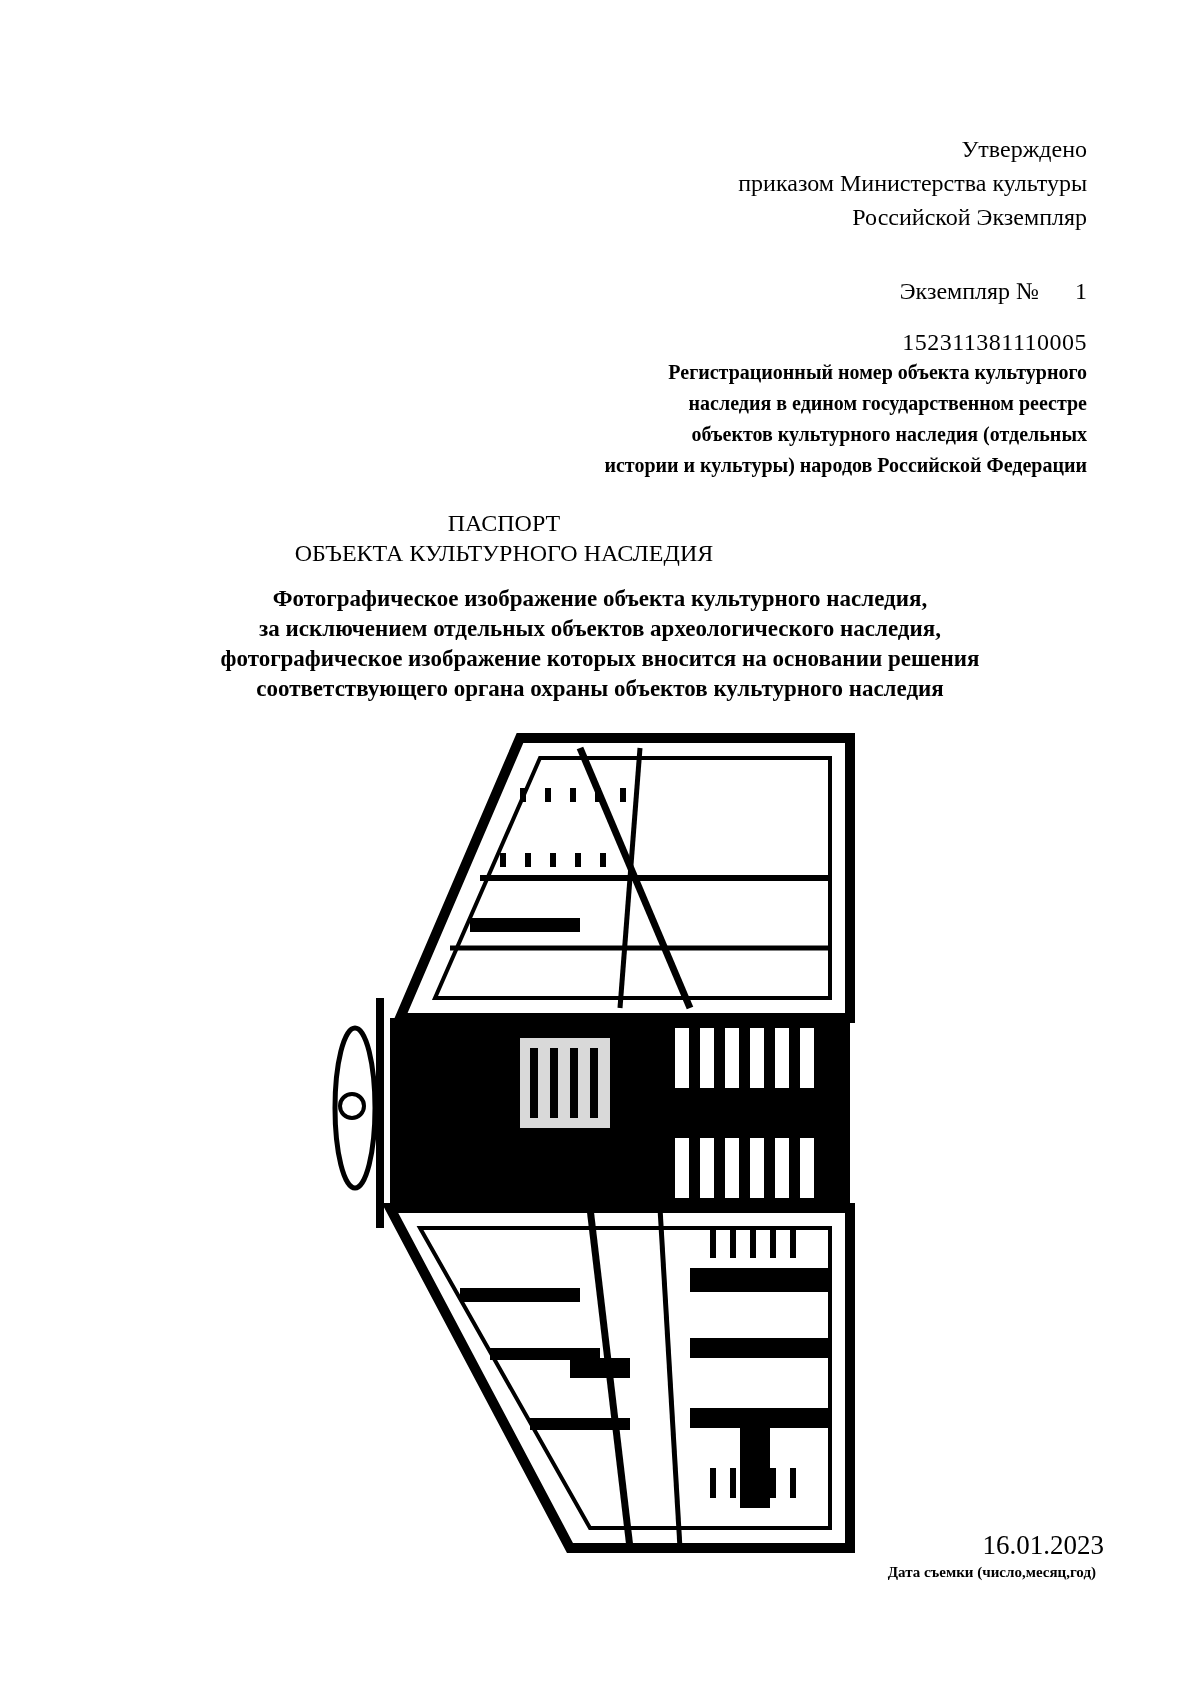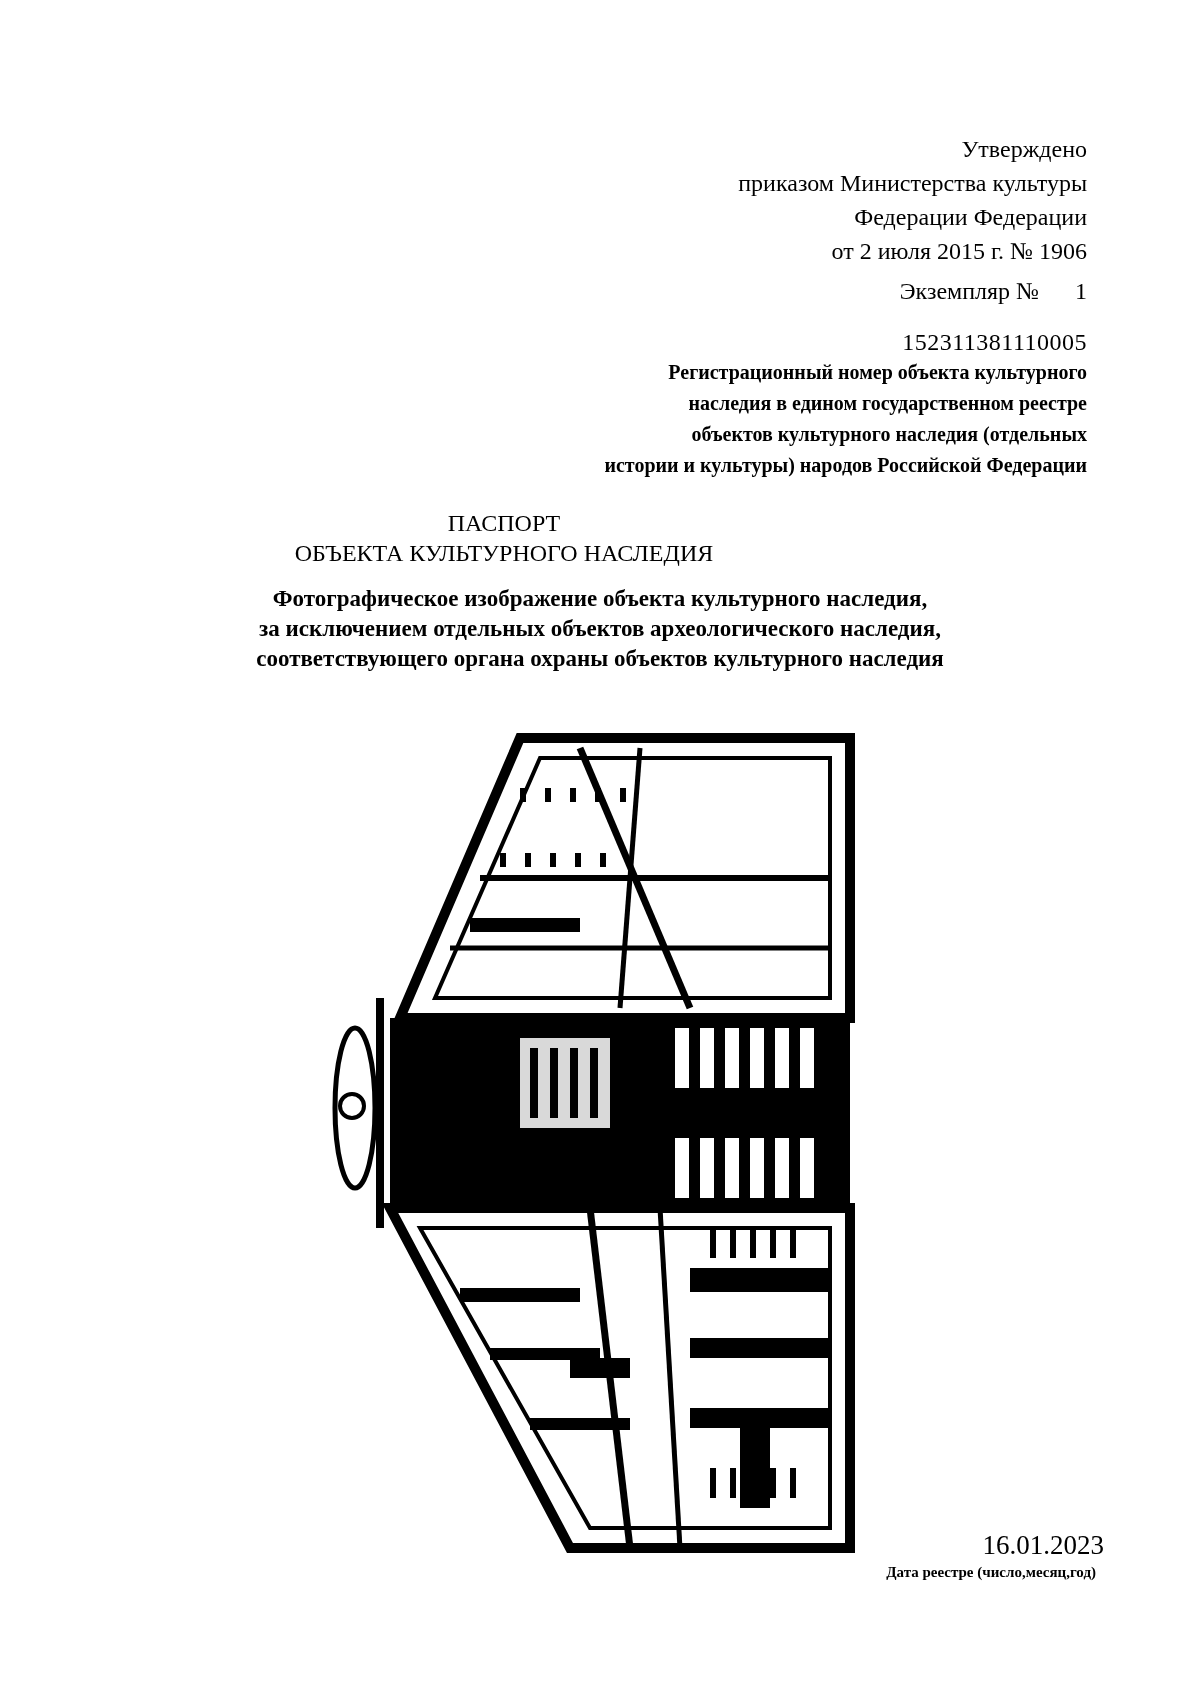--- a/index.html
+++ b/index.html
@@ -19,22 +19,21 @@
     .photo { position: absolute; left: 330px; top: 728px; width: 526px; height: 842px; }
     .date { position: absolute; right: 96px; top: 1530px; font-size: 27px; line-height: 30px; }
     .date-caption { position: absolute; right: 104px; top: 1562px; font-size: 15px; line-height: 20px; font-weight: bold; }
   </style>
 </head>
 <body>
 
 <div class="approval">
   <div>Утверждено</div>
   <div>приказом Министерства культуры</div>
-  <div>Федерации Федерации</div>
-  <div>от 2 июля 2015 г. № 1906</div>
+  <div>Российской Экземпляр</div>
 </div>
 
 <div class="copy">
   <span>Экземпляр №</span><span class="num">1</span>
 </div>
 
 <div class="regnum">152311381110005</div>
 
 <div class="regdesc">
   <div>Регистрационный номер объекта культурного</div>
@@ -44,20 +43,21 @@
 </div>
 
 <div class="title">
   <div>ПАСПОРТ</div>
   <div>ОБЪЕКТА КУЛЬТУРНОГО НАСЛЕДИЯ</div>
 </div>
 
 <div class="desc">
   <div>Фотографическое изображение объекта культурного наследия,</div>
   <div>за исключением отдельных объектов археологического наследия,</div>
+  <div>фотографическое изображение которых вносится на основании решения</div>
   <div>соответствующего органа охраны объектов культурного наследия</div>
 </div>
 
 <div class="photo">
   <svg width="526" height="842" viewBox="0 0 526 842" xmlns="http://www.w3.org/2000/svg">
 
     <rect x="0" y="0" width="526" height="842" fill="#ffffff"></rect>
 
     <polygon points="190,10 520,10 520,290 70,290" fill="#ffffff" stroke="#000" stroke-width="10"></polygon>
     <polygon points="210,30 500,30 500,270 105,270" fill="none" stroke="#000" stroke-width="4"></polygon>
@@ -127,13 +127,13 @@
       <rect x="380" y="740" width="6" height="30"></rect>
         <rect x="400" y="740" width="6" height="30"></rect>
         <rect x="420" y="740" width="6" height="30"></rect>
         <rect x="440" y="740" width="6" height="30"></rect>
         <rect x="460" y="740" width="6" height="30"></rect>
     </g>
   </svg>
 </div>
 
 <div class="date">16.01.2023</div>
-<div class="date-caption">Дата реестре (число,месяц,год)</div>
+<div class="date-caption">Дата съемки (число,месяц,год)</div>
 
 </body></html>

